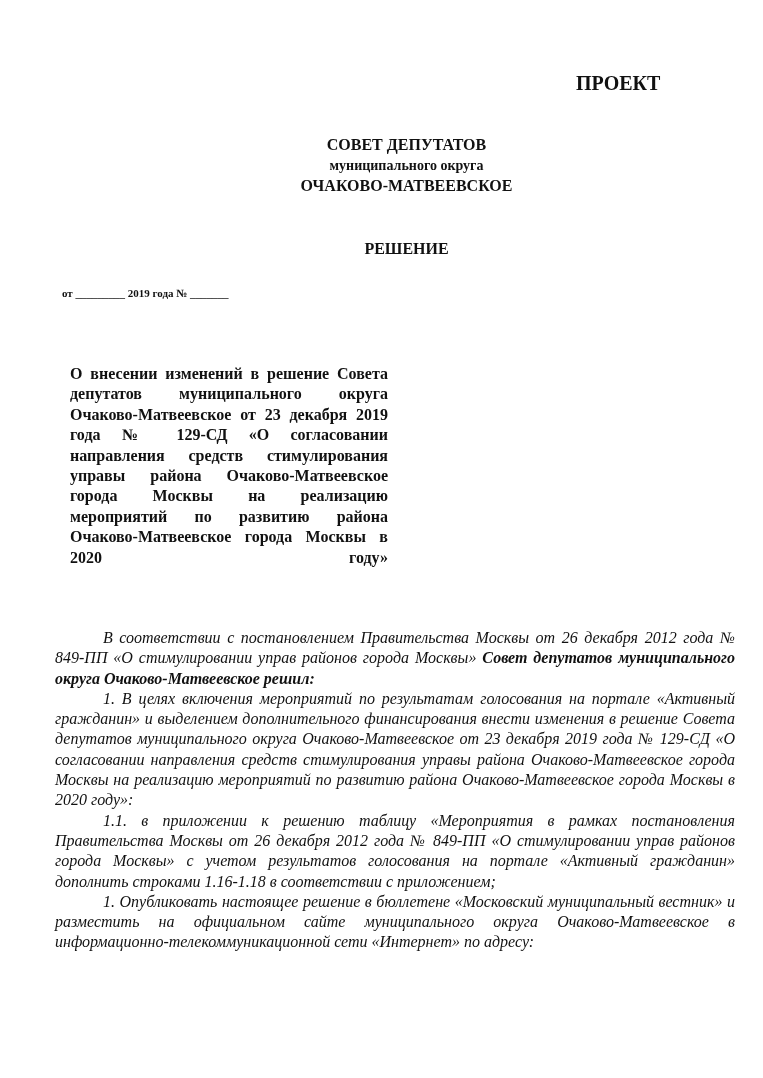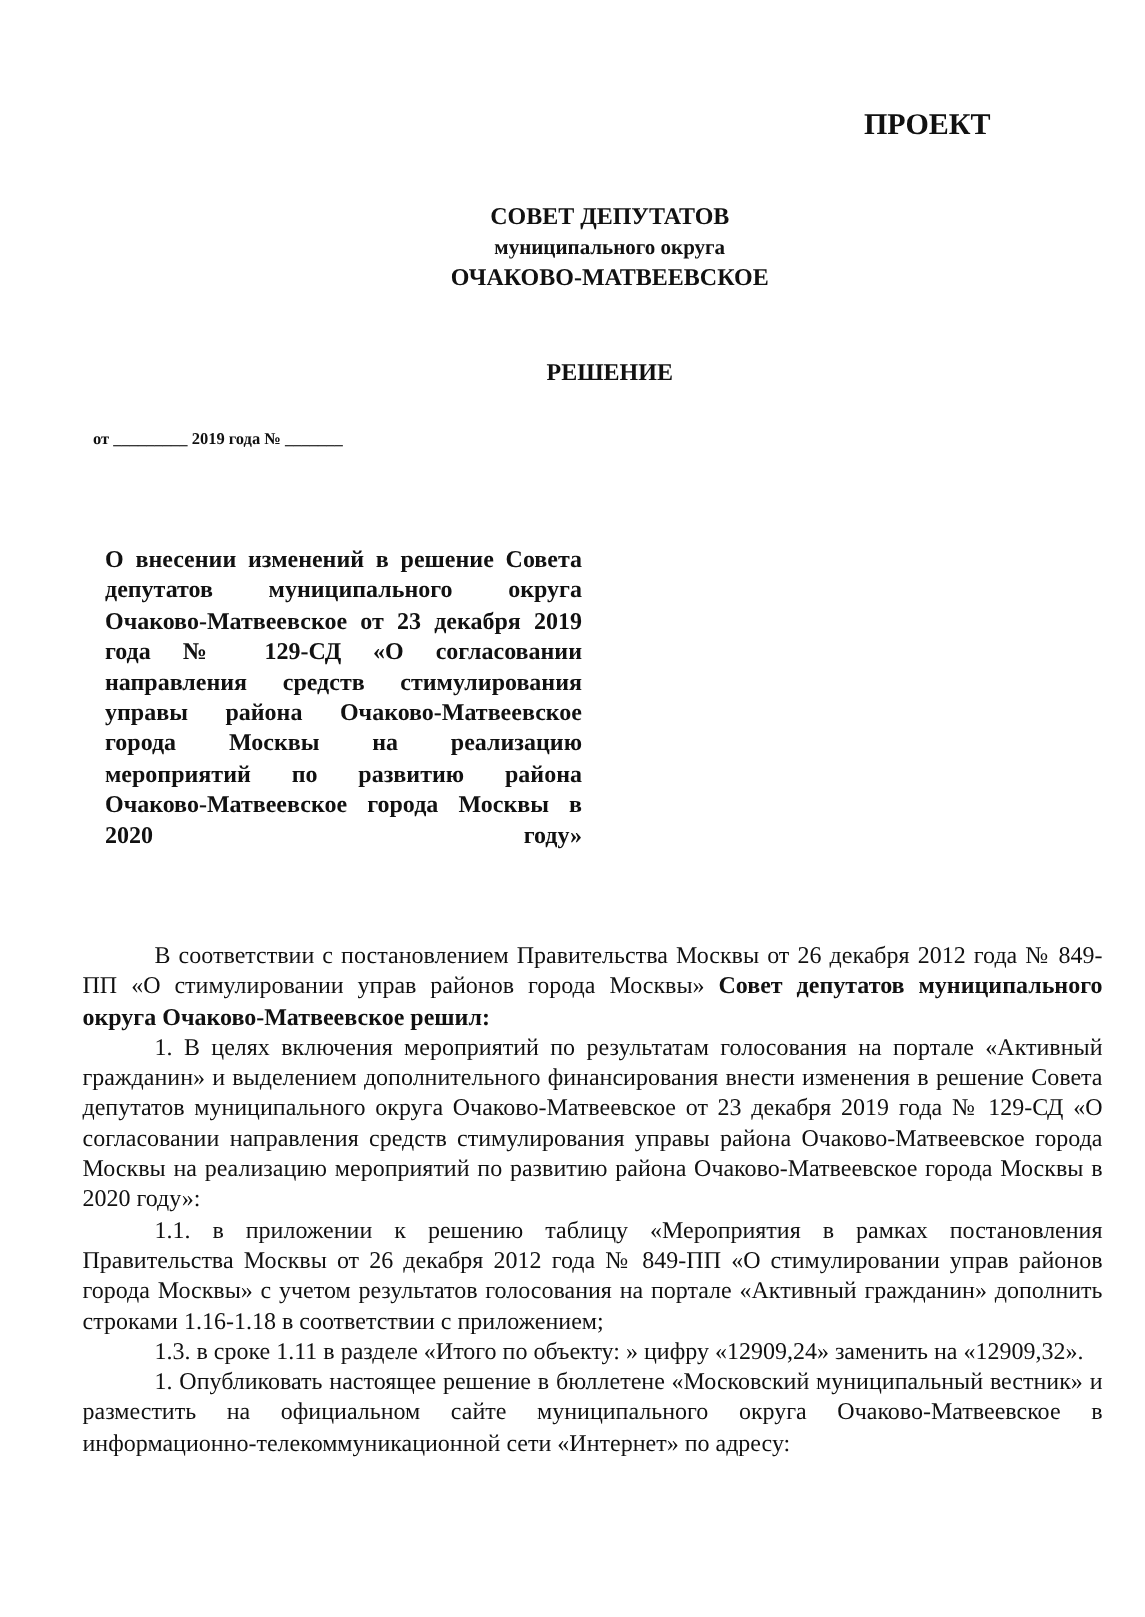--- a/index.html
+++ b/index.html
@@ -18,21 +18,21 @@
   .decision { top: 240px; left: 25px; font-size: 16px; }
   .dateline { left: 62px; top: 287px; font-size: 11px; font-weight: bold; white-space: pre; }
   .subject {
     left: 70px; top: 364px; width: 318px; font-size: 16px; font-weight: bold;
     line-height: 20.4px; text-align: justify; text-align-last: justify;
   }
   .body {
     left: 55px; top: 628px; width: 680px; font-size: 16px; line-height: 20.3px;
     text-align: justify;
   }
-  .body p { margin: 0; text-indent: 48px; text-align: justify; }
+  .body p { margin: 0; text-indent: 48px; text-align: justify; font-style: italic; }
   .body span { }
 </style>
 </head>
 <body>
 
 <div class="abs project">ПРОЕКТ</div>
 
 <div class="abs council c1">СОВЕТ ДЕПУТАТОВ</div>
 <div class="abs council c2">муниципального округа</div>
 <div class="abs council c3">ОЧАКОВО-МАТВЕЕВСКОЕ</div>
@@ -40,15 +40,14 @@
 <div class="abs council decision">РЕШЕНИЕ</div>
 
 <div class="abs dateline">от _________ 2019 года № _______</div>
 
 <div class="abs subject">О внесении изменений в решение Совета депутатов муниципального округа Очаково-Матвеевское от 23 декабря 2019 года № 129-СД «О согласовании направления средств стимулирования управы района Очаково-Матвеевское города Москвы на реализацию мероприятий по развитию района Очаково-Матвеевское города Москвы в 2020 году»</div>
 
 <div class="abs body">
   <p><span>В соответствии с постановлением Правительства Москвы от 26 декабря 2012 года № 849-ПП «О стимулировании управ районов города Москвы» </span><span class="bold">Совет депутатов муниципального округа Очаково-Матвеевское решил:</span></p>
   <p>1. В целях включения мероприятий по результатам голосования на портале «Активный гражданин» и выделением дополнительного финансирования внести изменения в решение Совета депутатов муниципального округа Очаково-Матвеевское от 23 декабря 2019 года № 129-СД «О согласовании направления средств стимулирования управы района Очаково-Матвеевское города Москвы  на реализацию мероприятий по развитию района Очаково-Матвеевское города Москвы в 2020 году»:</p>
   <p>1.1. в приложении  к решению таблицу «Мероприятия в рамках постановления Правительства Москвы от 26 декабря 2012 года № 849-ПП «О стимулировании управ районов города Москвы» с учетом результатов голосования на портале «Активный гражданин» дополнить строками 1.16-1.18  в соответствии с приложением;</p>
-  <p>1.3. в сроке 1.11 в разделе «Итого по объекту:  » цифру «12909,24» заменить на «12909,32».</p>
   <p>1. Опубликовать настоящее решение в бюллетене «Московский муниципальный вестник» и разместить на официальном сайте муниципального округа Очаково-Матвеевское в информационно-телекоммуникационной сети «Интернет» по адресу:</p>
 </div>
 
 </body></html>

